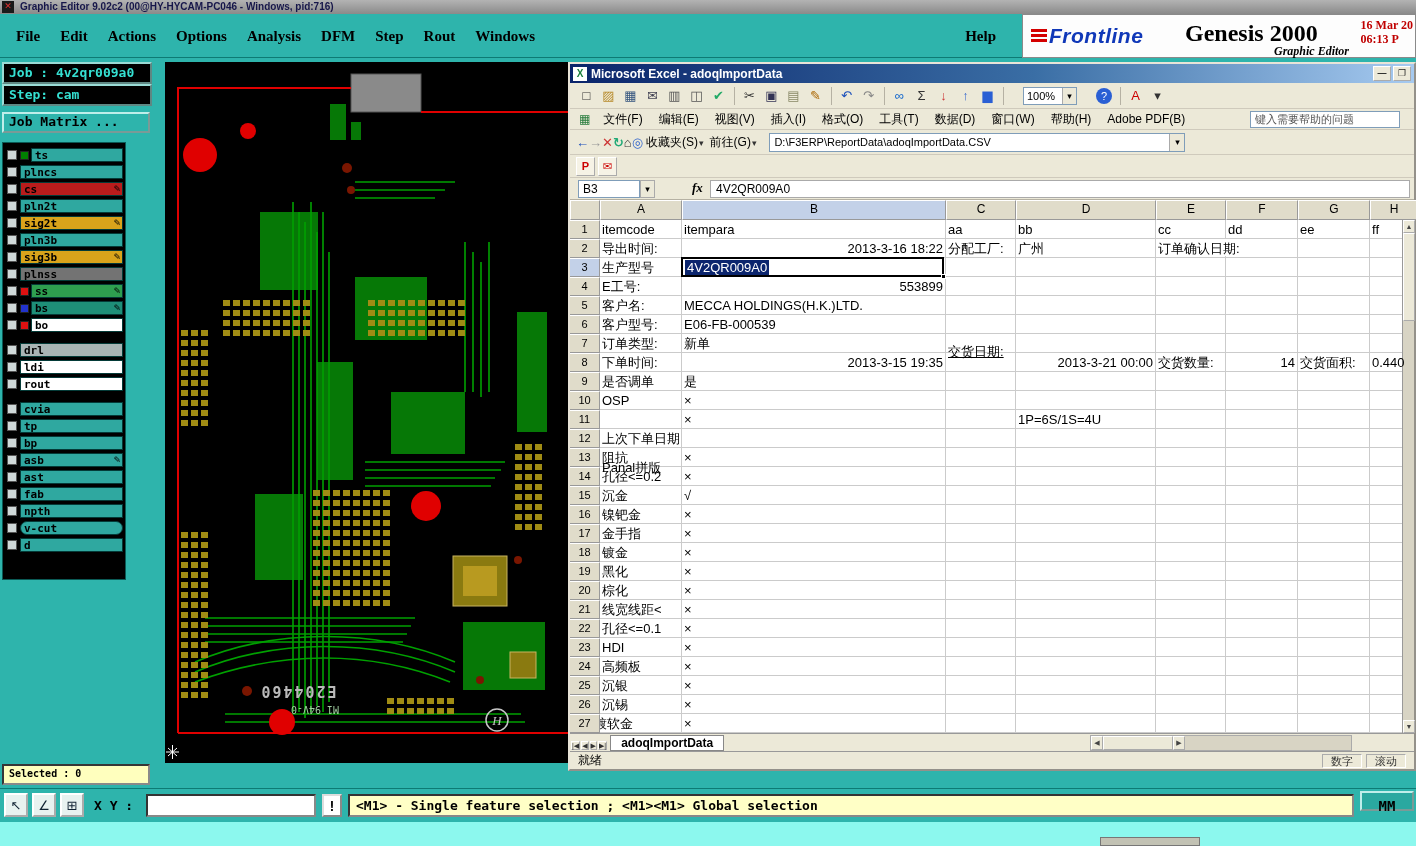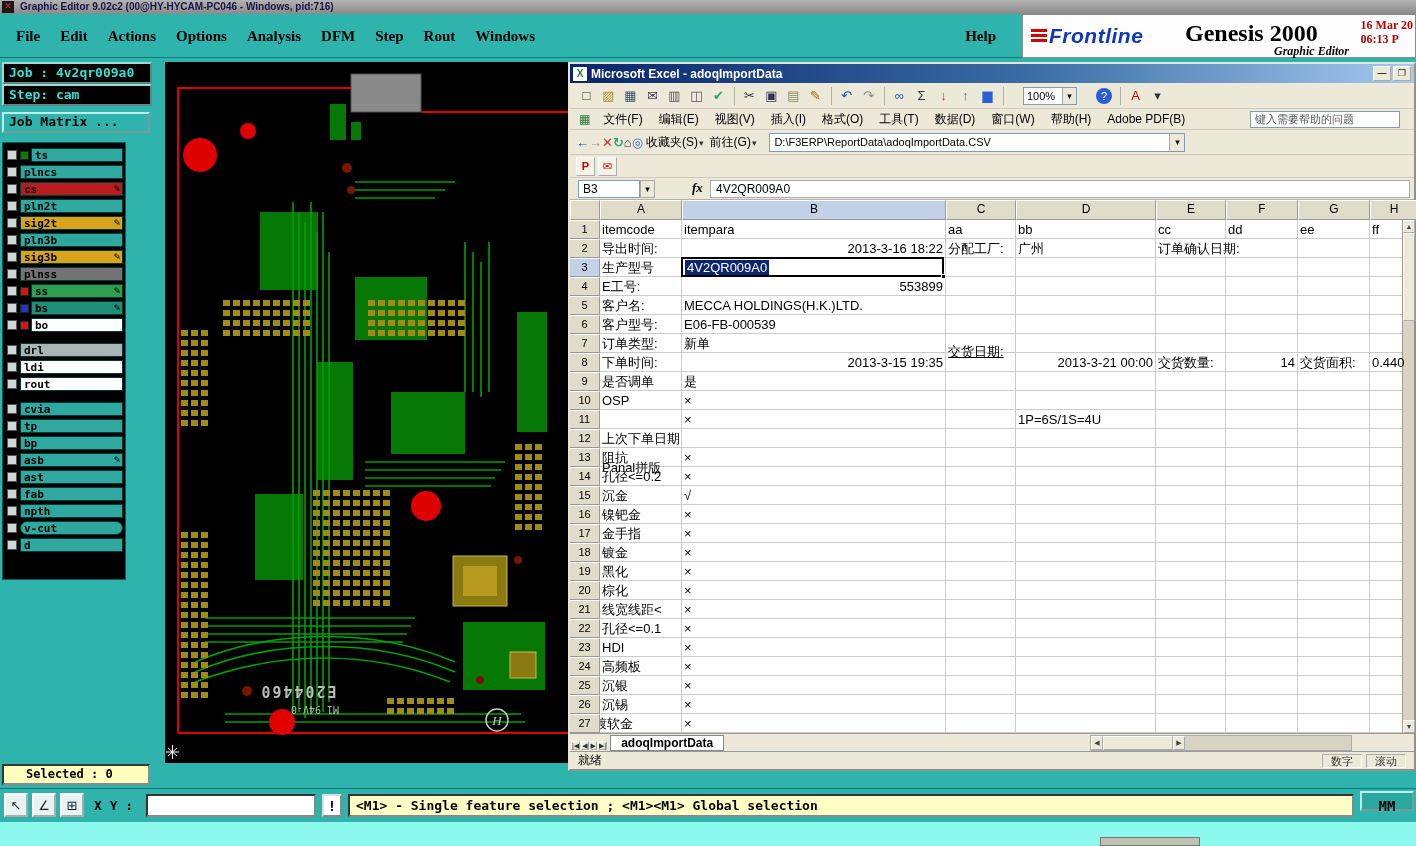--- a/index.html
+++ b/index.html
@@ -27,21 +27,21 @@
 #step-box{top:84px}
 #matrix-btn{position:absolute;left:2px;top:112px;width:148px;height:21px;background:#2EB4AC;border:2px outset #bfeeea;font-weight:bold;font-size:13px;line-height:16px;padding-left:5px;color:#000}
 #layer-panel{position:absolute;left:2px;top:142px;width:124px;height:438px;background:#000;border:1px solid #0a5a55;padding-top:3px}
 .layer-row{display:flex;align-items:center;height:16px;margin:1px 2px}
 .layer-check{width:10px;height:10px;background:#cfd8d8;border:1px solid #555;margin:0 3px 0 2px;flex:0 0 auto}
 .layer-swatch{width:9px;height:9px;margin-right:2px;flex:0 0 auto;border:1px solid #222}
 .layer-bar{flex:1;height:14px;border:1px solid #043b38;display:flex;align-items:center;position:relative;min-width:0}
 .layer-name{font-family:"DejaVu Sans Mono",monospace;font-weight:bold;font-size:11px;padding-left:3px;color:#000;line-height:13px}
 .layer-edit-icon{position:absolute;right:1px;top:0;font-size:9px;line-height:13px;color:#000}
 .layer-gap{height:7px}
-#selected-box{position:absolute;left:2px;top:764px;width:148px;height:21px;background:#ffffbe;border:2px inset #8a8a8a;font-size:12px;font-weight:bold;line-height:16px;padding-left:22px}
+#selected-box{position:absolute;left:2px;top:764px;width:148px;height:21px;background:#ffffbe;border:2px inset #8a8a8a;font-size:10px;font-weight:bold;line-height:16px;padding-left:5px}
 
 #pcb{position:absolute;left:165px;top:62px;width:403px;height:701px;background:#000}
 #pcb svg{display:block}
 
 #xl{position:absolute;left:568px;top:62px;width:848px;height:709px;background:#ECE9D8;border:2px outset #e8e4d8}
 #xl>div{position:absolute;left:0;width:844px}
 #xl-title{top:0;height:19px;background:linear-gradient(90deg,#0a246a,#3a6ea5 55%,#a6caf0);color:#fff;font-weight:bold;font-size:12px;display:flex;align-items:center;padding:0 3px}
 #xl-title-icon{width:14px;height:14px;background:#fff;color:#1a7f3c;font-weight:bold;font-size:10px;line-height:14px;text-align:center;margin-right:4px;flex:0 0 auto}
 #xl-title-text{flex:1;white-space:nowrap;overflow:hidden}
 .xl-winbtn{width:18px;height:15px;background:#ECE9D8;border:1px outset #fff;margin-left:2px;font-size:9px;line-height:13px;text-align:center;color:#222;flex:0 0 auto}

